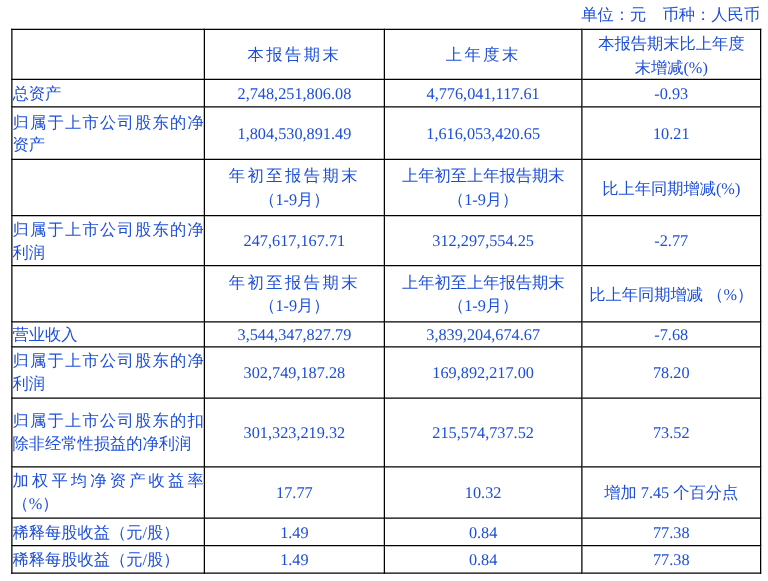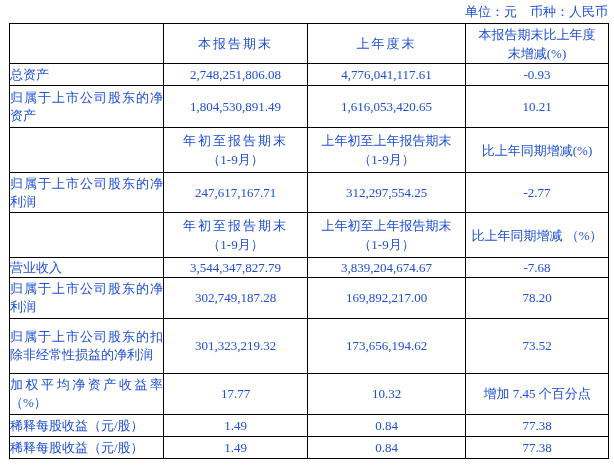--- a/index.html
+++ b/index.html
@@ -151,21 +151,21 @@
       <tr class="rh41">
         <td class="lbl">归属于上市公司股东的净利润</td>
         <td class="num">302,749,187.28</td>
         <td class="num">169,892,217.00</td>
         <td class="num">78.20</td>
       </tr>
 
       <tr class="rh55">
         <td class="lbl">归属于上市公司股东的扣除非经常性损益的净利润</td>
         <td class="num">301,323,219.32</td>
-        <td class="num">173,656,194.62</td>
+        <td class="num">215,574,737.52</td>
         <td class="num">73.52</td>
       </tr>
 
       <tr class="rh41">
         <td class="lbl">加权平均净资产收益率（%）</td>
         <td class="num">17.77</td>
         <td class="num">10.32</td>
         <td class="num">增加 7.45 个百分点</td>
       </tr>
 

